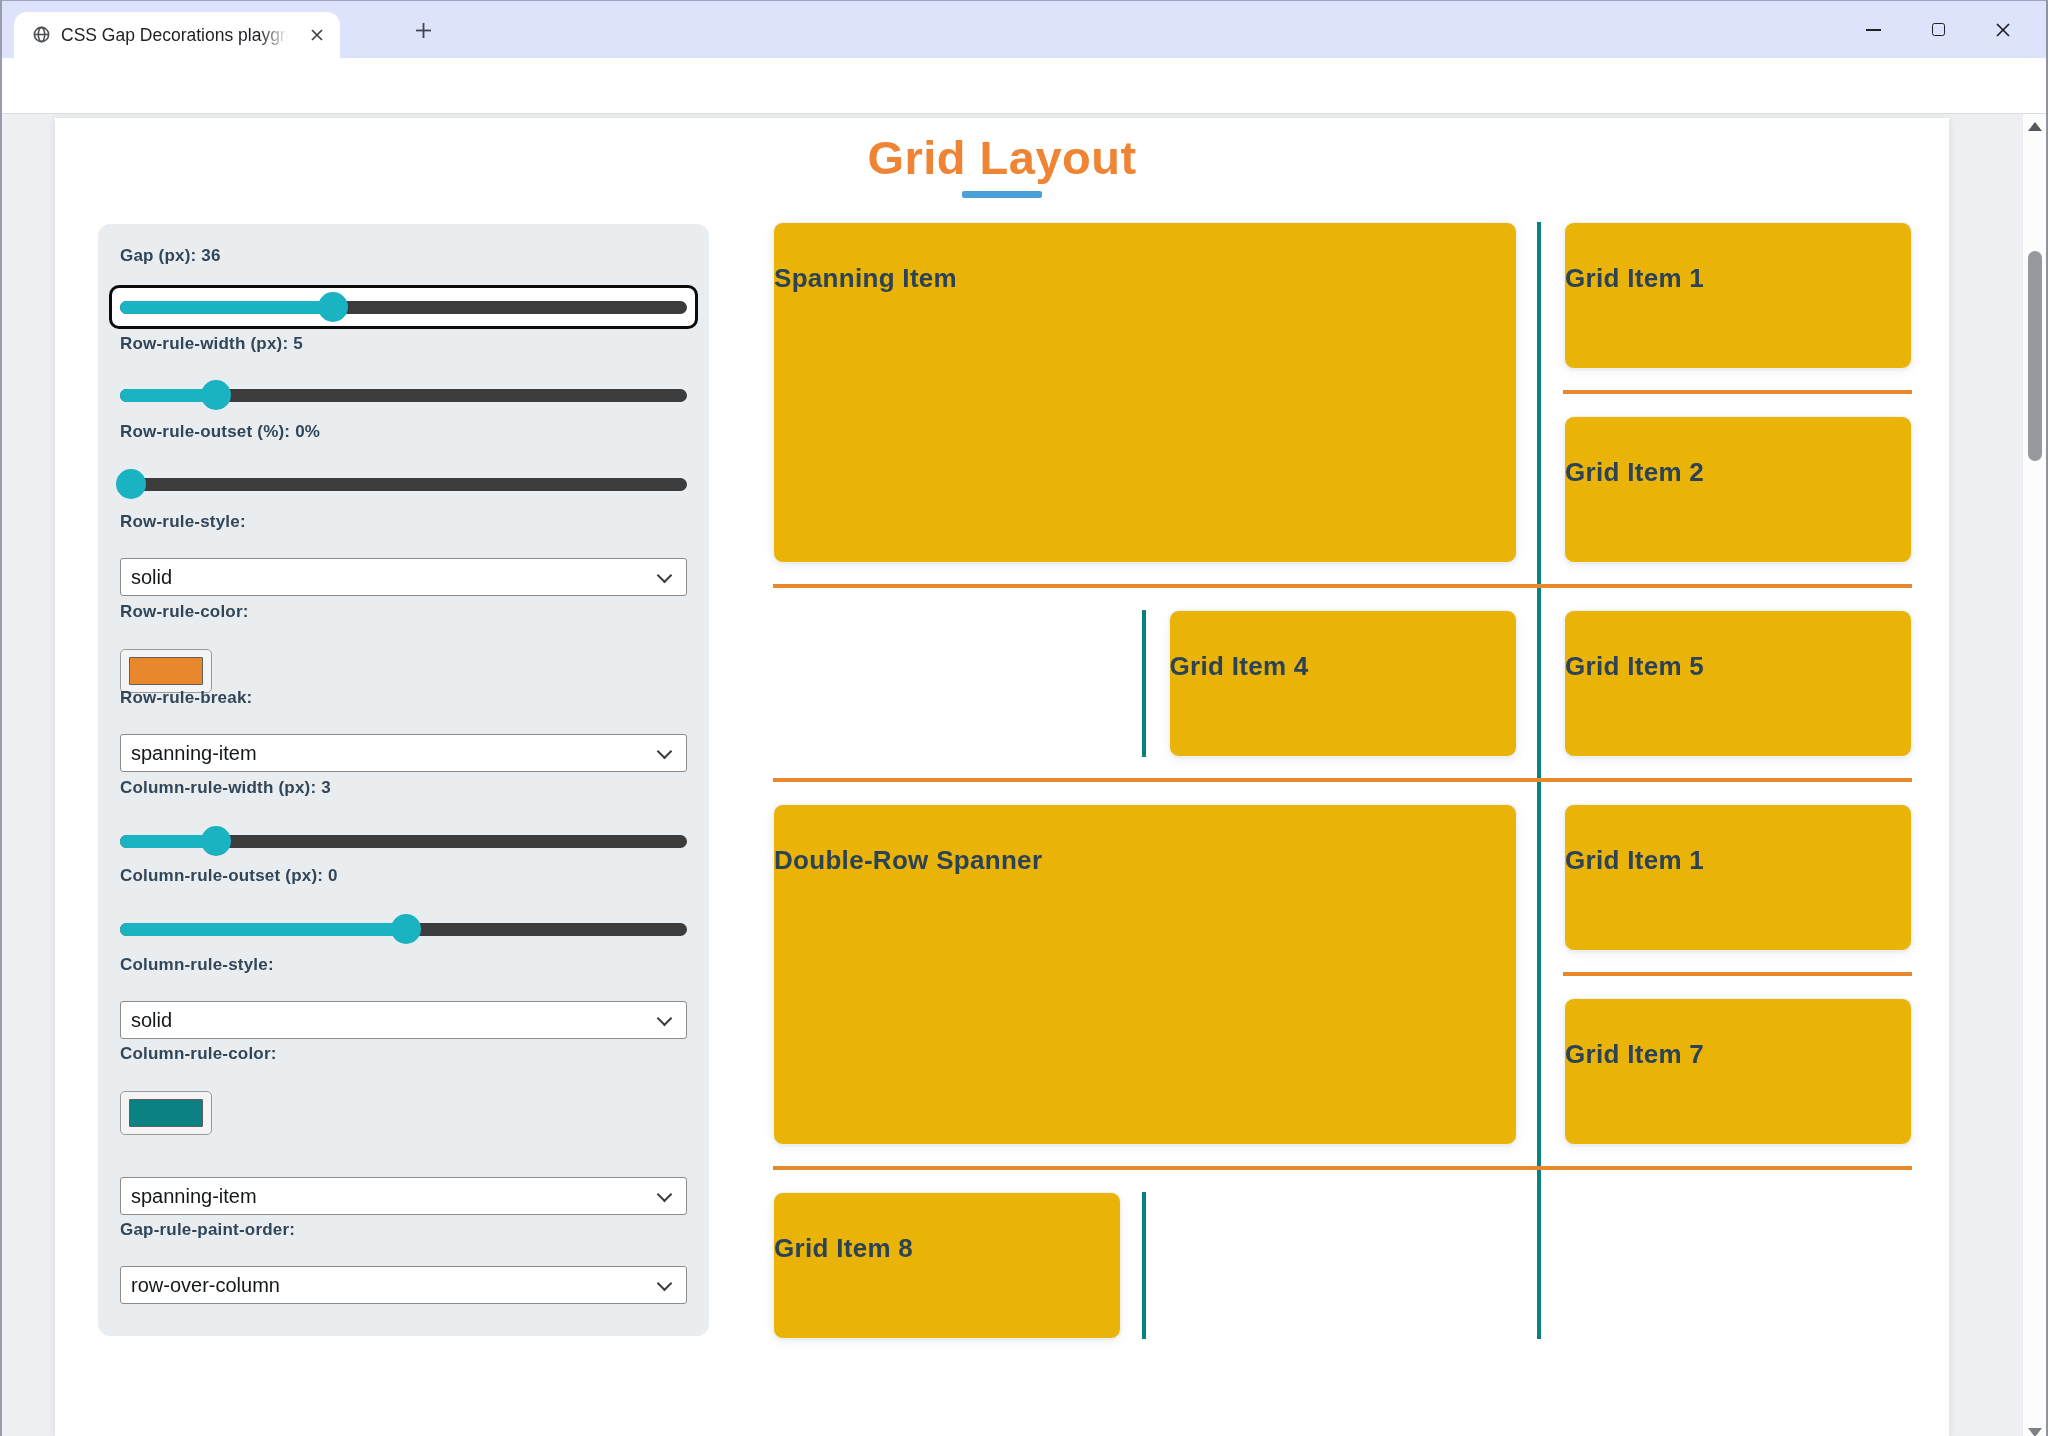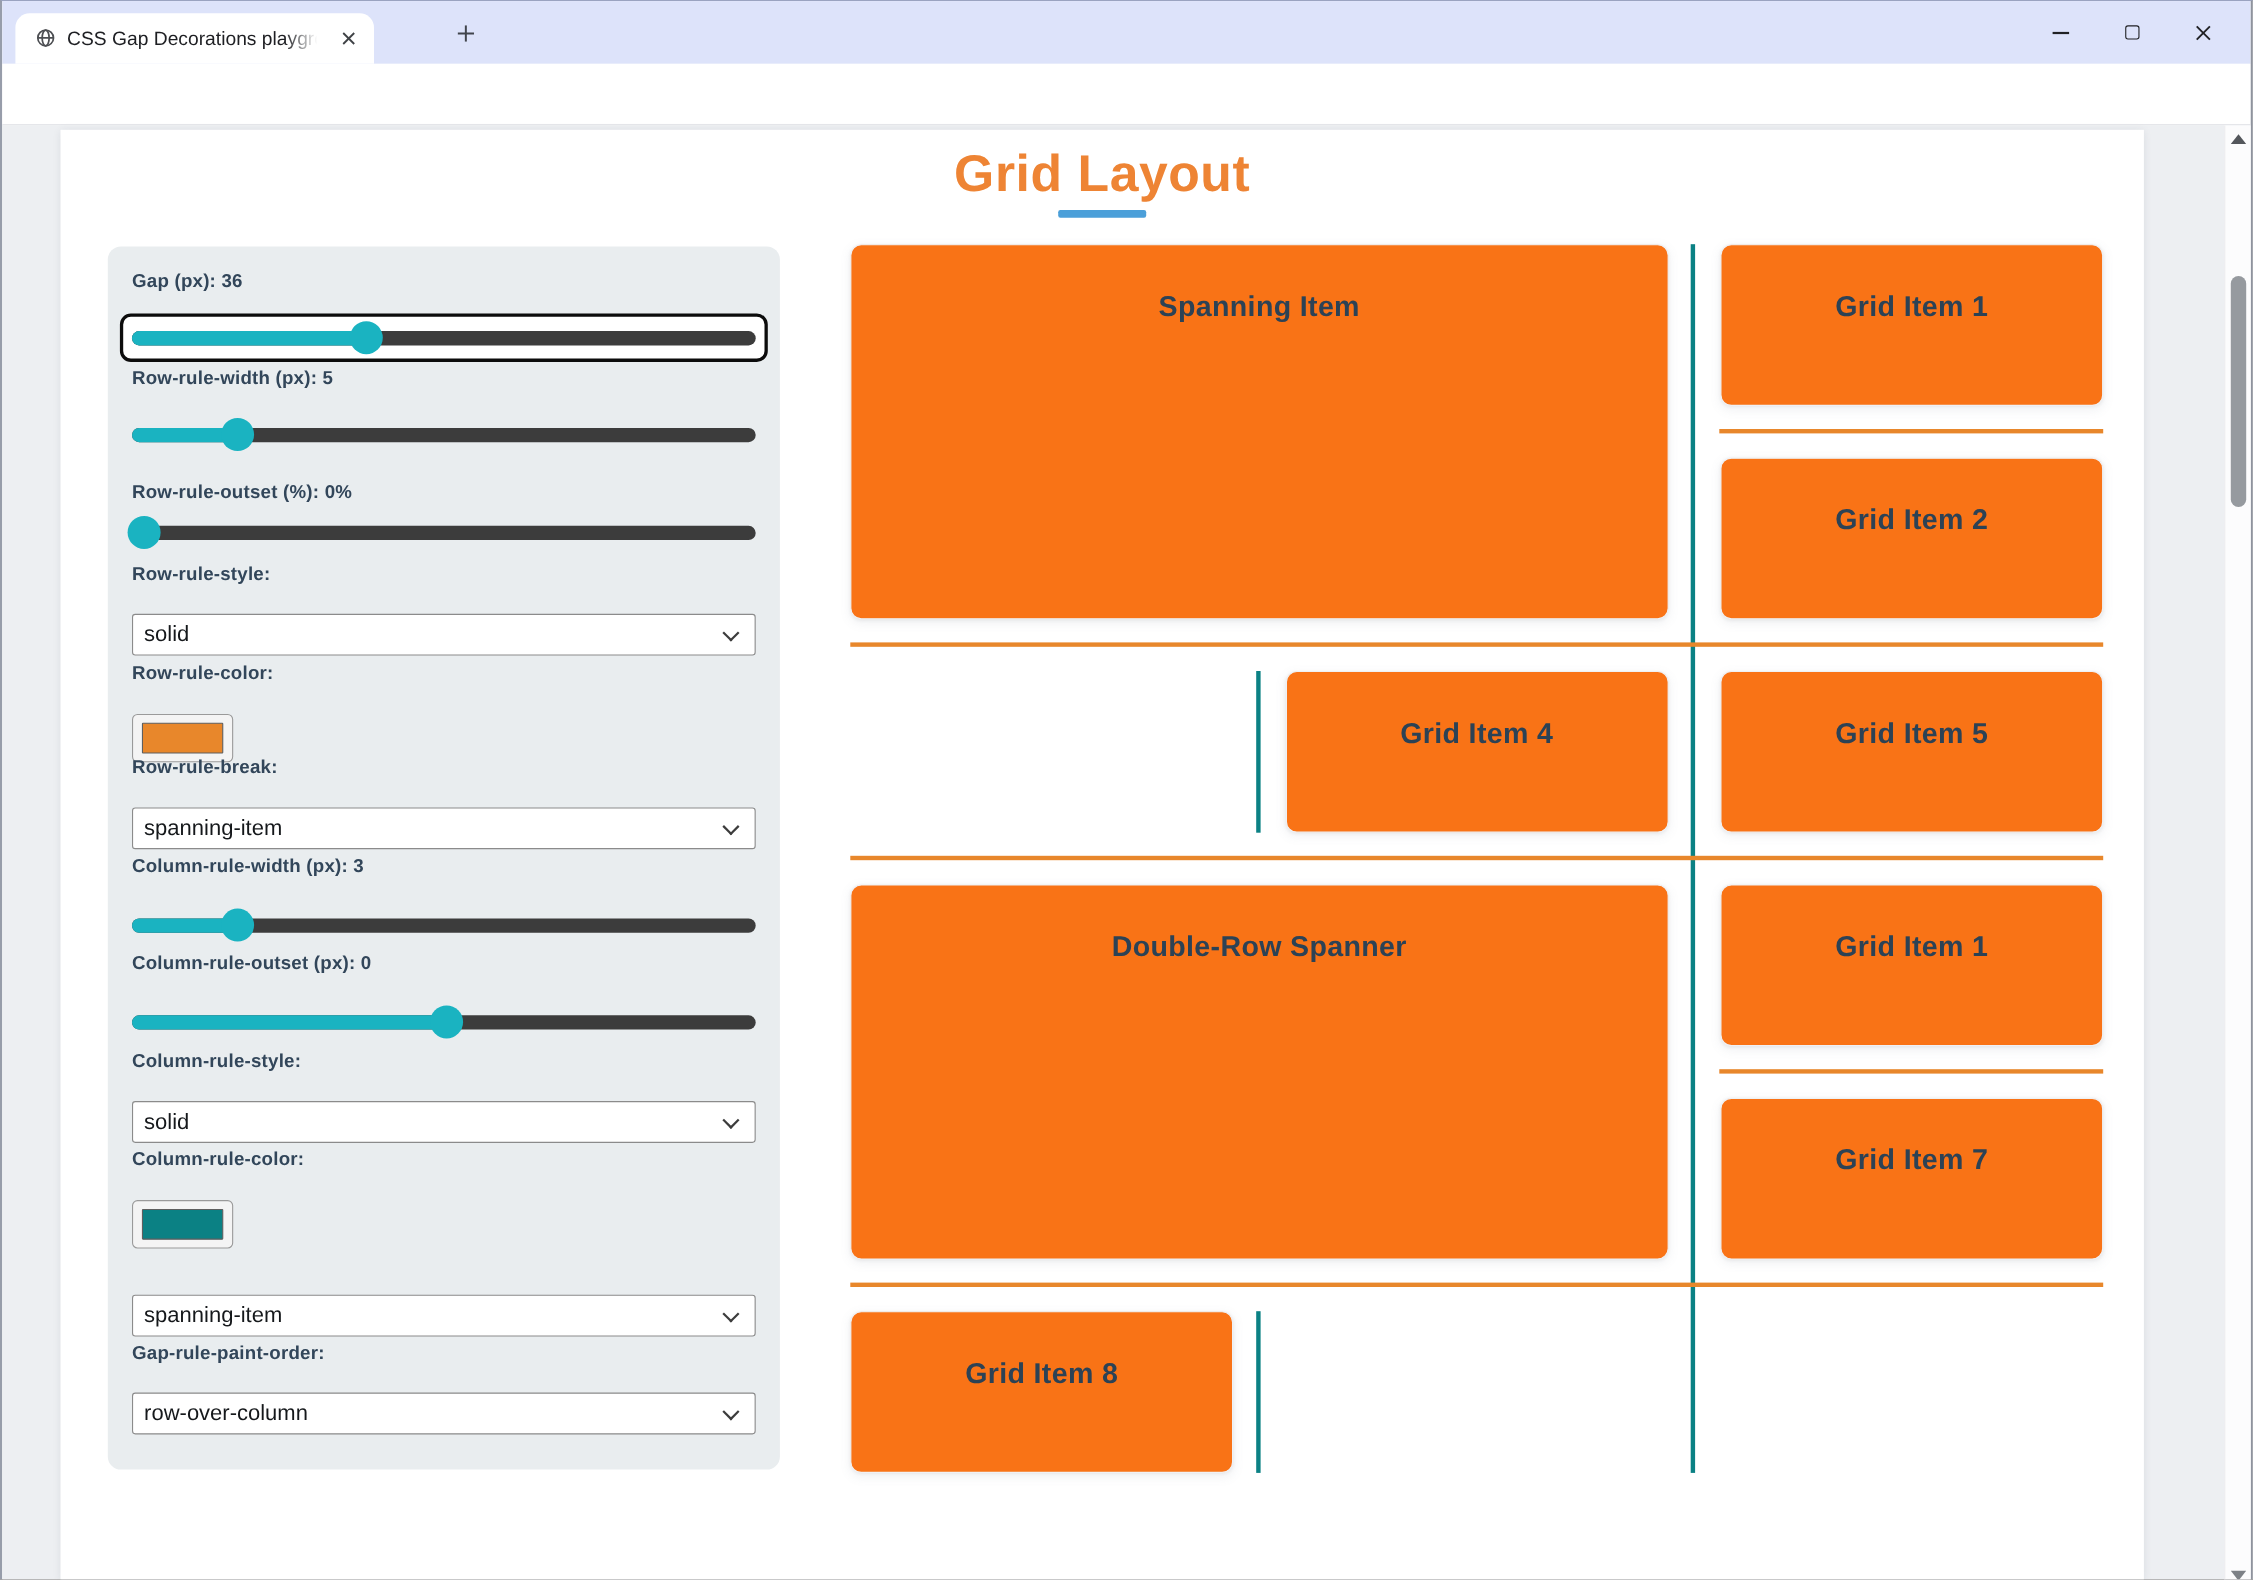--- a/index.html
+++ b/index.html
@@ -44,22 +44,22 @@
   .slider .thumb { position:absolute; top:0; left:calc(var(--fill) - 15px); width:30px; height:30px; border-radius:50%; background:var(--slider_teal); z-index:2; }
   .slider.focused::before { content:""; position:absolute; left:-11px; right:-11px; top:-7px; bottom:-7px; background:#fff; border:3px solid #0c0c0c; border-radius:10px; }
   .select { position:absolute; left:22px; width:567px; height:38px; background:#fff; border:1.5px solid #8b8b8b; border-radius:3px; font-size:20px; color:#15181b; }
   .select span.val { position:absolute; left:10px; top:7px; }
   .chev { position:absolute; right:16px; top:11px; width:11px; height:11px; border-right:2.4px solid #3c3c3c; border-bottom:2.4px solid #3c3c3c; transform:rotate(45deg); }
   .colorctl { position:absolute; left:22px; width:92px; height:44px; background:#f4f4f4; border:1px solid #9a9a9a; border-radius:5px; padding:7px 8px; }
   .colorctl .swatch { width:100%; height:100%; border:1px solid #5f5f5f; border-radius:1px; }
   
   .gridwrap { position:absolute; left:718px; top:104px; width:1139px; height:1117px; }
   .grid { position:absolute; inset:0; display:grid; grid-template-columns:348px 348px 348px; grid-template-rows:repeat(6,147px); column-gap:47.5px; row-gap:47px; }
-  .card { background:#f97316; border:1px solid #f0f1f4; border-radius:10px; box-shadow:0 3px 10px rgba(110,120,135,.10),0 1px 3px rgba(0,0,0,.05);
-          text-align:center; padding-top:40px; font-size:26px; font-weight:700; color:var(--card_text); letter-spacing:.3px; }
+  .card { background:#eab308; border:1px solid #f0f1f4; border-radius:10px; box-shadow:0 3px 10px rgba(110,120,135,.10),0 1px 3px rgba(0,0,0,.05);
+          padding-top:40px; font-size:26px; font-weight:700; color:var(--card_text); letter-spacing:.3px; }
   .item-span { grid-column:1/3; grid-row:1/3; }
   .g1 { grid-column:3; grid-row:1; } .g2 { grid-column:3; grid-row:2; }
   .g3 { grid-column:1; grid-row:3; } .g4 { grid-column:2; grid-row:3; } .g5 { grid-column:3; grid-row:3; }
   .item-drs { grid-column:1/3; grid-row:4/6; }
   .g6 { grid-column:3; grid-row:4; } .g7 { grid-column:3; grid-row:5; }
   .g8 { grid-column:1; grid-row:6; } .g9 { grid-column:2; grid-row:6; }
   .vrule { position:absolute; width:4px; background:var(--rule_teal); z-index:2; }
   .hrule { position:absolute; height:4px; background:var(--rule_orange); z-index:3; }
   .vr-main { left:764px; top:0; height:1117px; }
   .vr-r3 { left:369px; top:388px; height:147px; }
@@ -187,21 +187,21 @@
         </div>
 
         <div class="ctl-label" style="top:110px;">Row-rule-width (px): 5</div>
         <div class="slider" style="top: 156px; --fill: 17%;">
           <div class="track">
               <div class="fill"></div>
             </div>
             <div class="thumb"></div>
         </div>
 
-        <div class="ctl-label" style="top:214px;">Row-rule-outset (%): 0%</div>
+        <div class="ctl-label" style="top:198px;">Row-rule-outset (%): 0%</div>
         <div class="slider" style="top: 245px; --fill: 2%;">
           <div class="track">
               <div class="fill"></div>
             </div>
             <div class="thumb"></div>
         </div>
 
         <div class="ctl-label" style="top:288px;">Row-rule-style:</div>
         <div class="select" style="top:334px;">
           <span class="val">solid</span>

